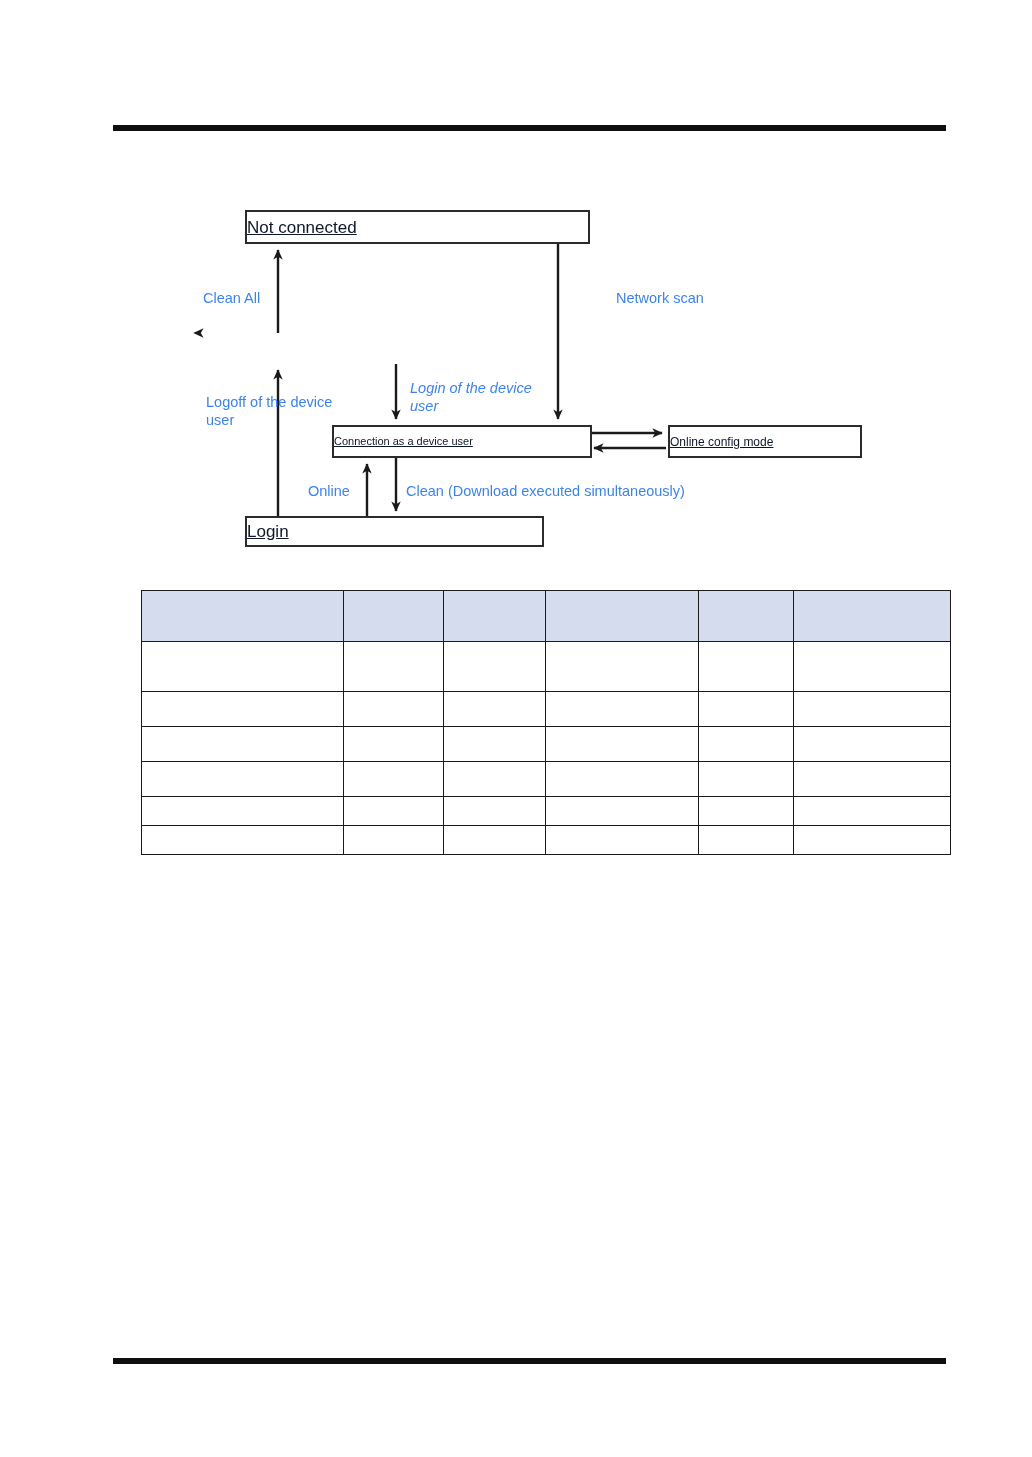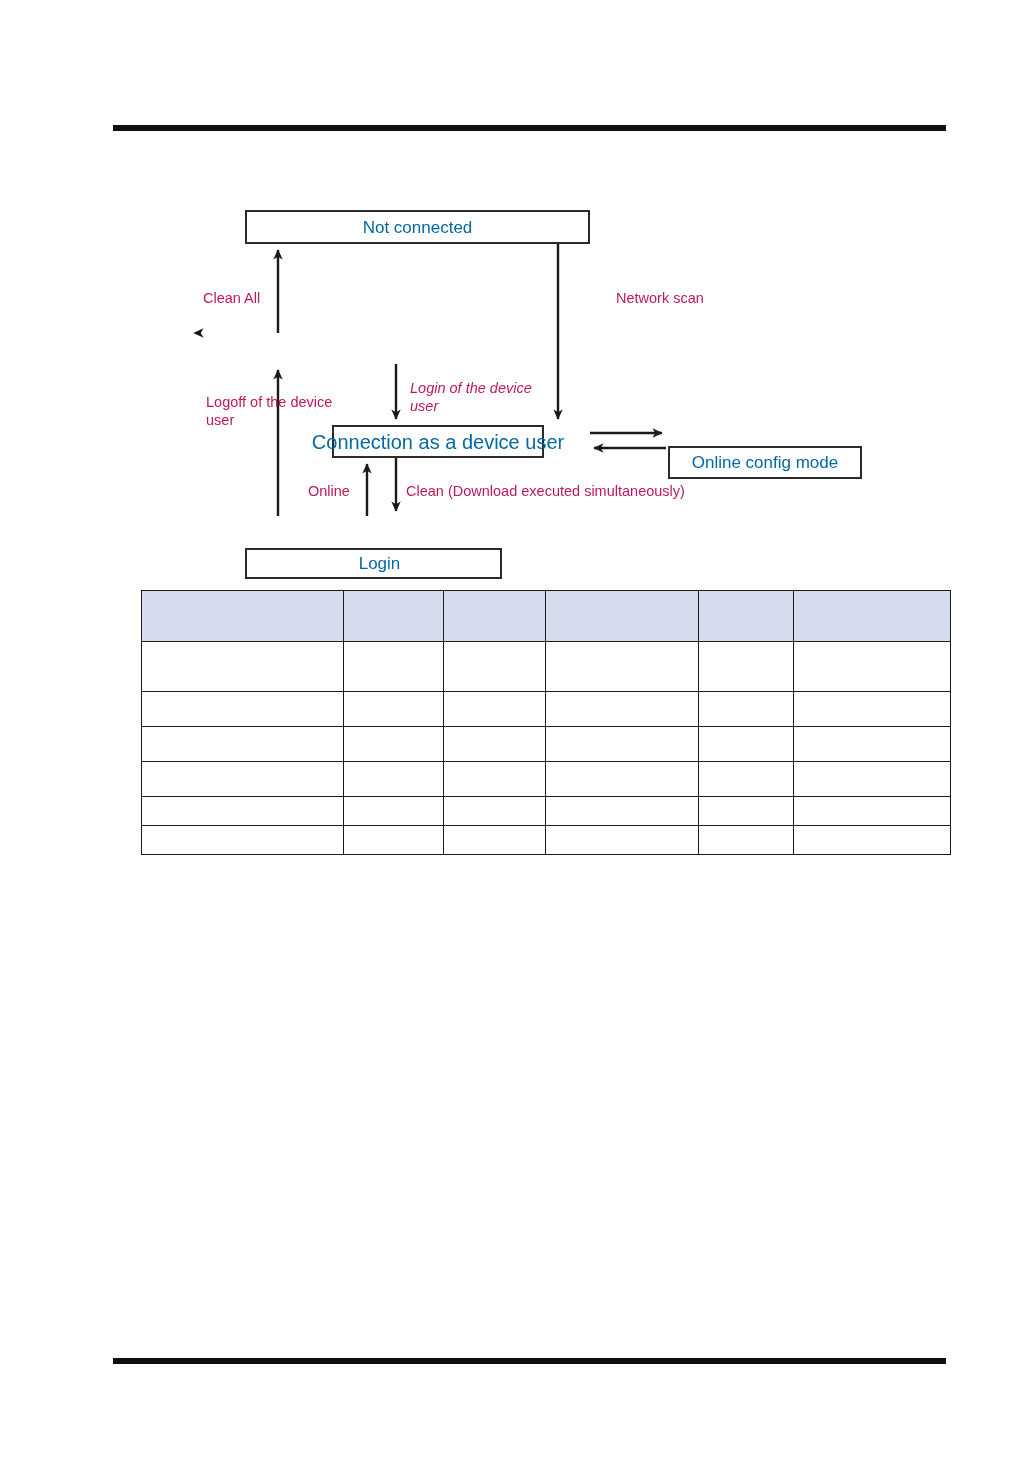--- a/index.html
+++ b/index.html
@@ -39,39 +39,39 @@
   }
   #diagram svg { display: block; }
 
   .node-box {
     position: absolute;
     box-sizing: border-box;
     border: 2px solid #2b2b2b;
     background: #ffffff;
     display: flex;
     align-items: center;
-    justify-content: center;
     font-size: 17px;
     line-height: 1;
-    color: #0369a1;
+    color: #0f172a;
     white-space: nowrap;
     z-index: 3;
+    text-decoration: underline;
   }
 
   #node-not-connected  { left: 245px; top: 210px; width: 345px; height: 34px; }
   #node-connected      { left: 245px; top: 333px; width: 203px; height: 31px; }
-  #node-connection-dev { left: 332px; top: 425px; width: 212px; height: 33px; font-size: 20px; }
-  #node-online-config  { left: 668px; top: 425px; width: 194px; height: 33px; font-size: 17px; margin-top: 21px; }
-  #node-login          { left: 245px; top: 548px; width: 257px; height: 31px; padding-left: 12px; }
+  #node-connection-dev { left: 332px; top: 425px; width: 260px; height: 33px; font-size: 11px; }
+  #node-online-config  { left: 668px; top: 425px; width: 194px; height: 33px; font-size: 12px; }
+  #node-login          { left: 245px; top: 516px; width: 299px; height: 31px; }
 
   .edge-label {
     position: absolute;
     font-size: 14.5px;
     line-height: 1.25;
-    color: #be185d;
+    color: #3b82f6;
     white-space: pre-line;
     z-index: 4;
     background: transparent;
   }
   #label-clean-all      { left: 203px; top: 289px; }
   #label-network-scan   { left: 568px; top: 289px; margin-left: 48px; }
   #label-logoff         { left: 206px; top: 393px; width: 160px; }
   #label-login-device   { left: 410px; top: 379px; width: 150px; font-style: italic; }
   #label-logout         { left: 308px; top: 482px; }
   #label-login-download { left: 406px; top: 482px; }

